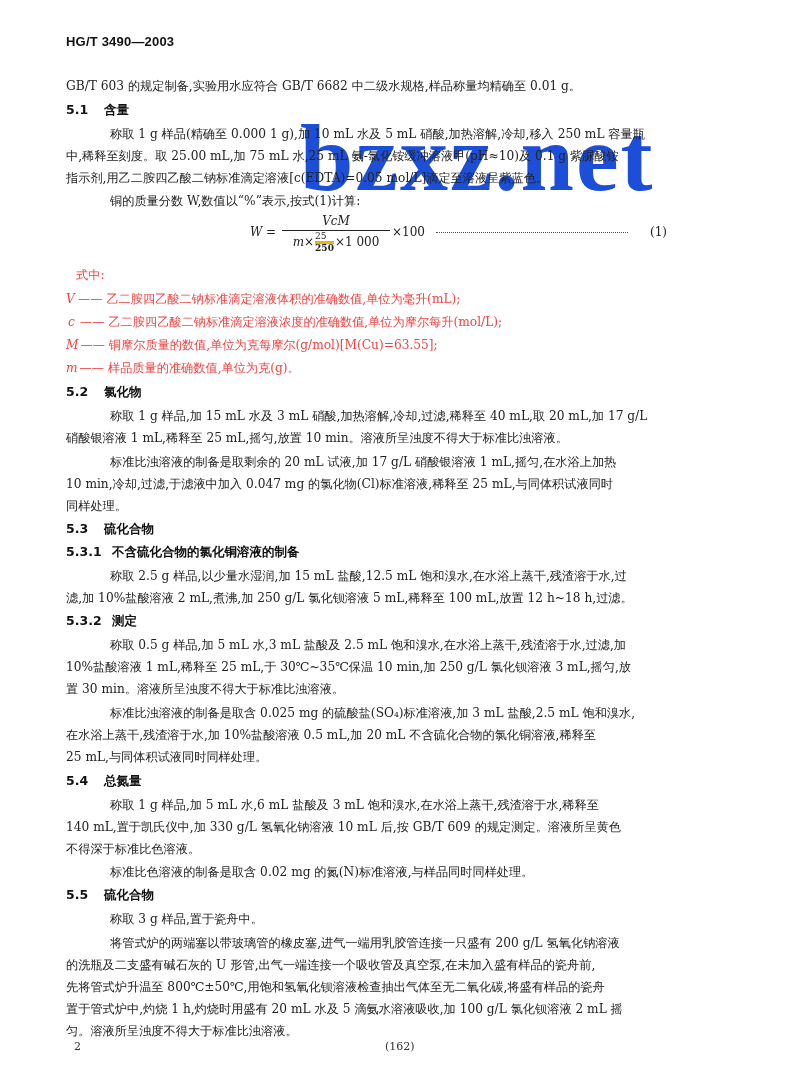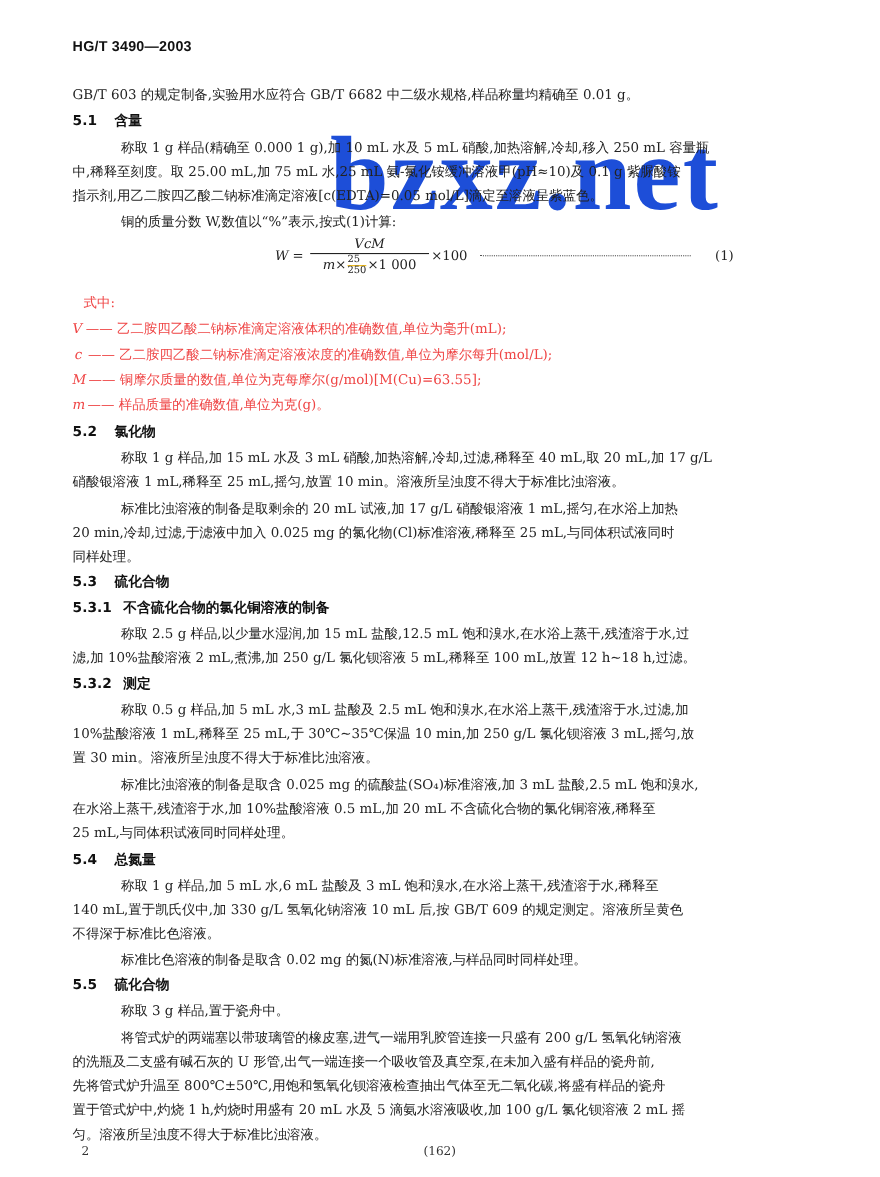--- a/index.html
+++ b/index.html
@@ -37,21 +37,21 @@
     font-family: "DejaVu Serif", serif; font-size: 12px; color: #222;
   }
   .f-lhs { position: absolute; left: 0; top: 11px; font-style: italic; }
   .f-eq { position: absolute; left: 16px; top: 11px; }
   .f-frac { position: absolute; left: 32px; top: 0; width: 108px; text-align: center; }
   .f-num { display: block; font-style: italic; height: 15px; line-height: 15px; }
   .f-bar { display: block; border-top: 1px solid #222; margin: 1px 0; }
   .f-den { display: block; line-height: 15px; white-space: nowrap; position: relative; }
   .f-den .small-frac { display: inline-block; vertical-align: middle; font-size: 9px; line-height: 9px; text-align: left; margin: 0 1px; }
   .f-den .small-frac span { display: block; }
-  .f-den .small-frac .sb { border-top: 1px solid #eab308; }
+  .f-den .small-frac .sb { border-top: 3px solid #eab308; font-weight: bold; }
   .f-times { position: absolute; left: 142px; top: 11px; }
   .f-dots {
     position: absolute; left: 186px; top: 18px; width: 192px; border-top: 1px dotted #555;
   }
   .f-no { position: absolute; left: 400px; top: 11px; }
   .footer-left { position: absolute; left: 74px; top: 1040px; font-size: 11px; color: #333; }
   .footer-center { position: absolute; left: 385px; top: 1040px; font-size: 11px; color: #333; }
 </style>
 </head>
 <body>
@@ -85,21 +85,21 @@
     <div class="def" style="top:360px;left:0">
       <span class="sym">m</span><span class="dash">——</span><span>样品质量的准确数值,单位为克(g)。</span>
     </div>
 
     <div class="sec" style="top:384px">
       <span class="num">5.2</span><span>氯化物</span>
     </div>
     <div class="line indent" style="top:408px">称取 1 g 样品,加 15 mL 水及 3 mL 硝酸,加热溶解,冷却,过滤,稀释至 40 mL,取 20 mL,加 17 g/L</div>
     <div class="line" style="top:430px">硝酸银溶液 1 mL,稀释至 25 mL,摇匀,放置 10 min。溶液所呈浊度不得大于标准比浊溶液。</div>
     <div class="line indent" style="top:454px">标准比浊溶液的制备是取剩余的 20 mL 试液,加 17 g/L 硝酸银溶液 1 mL,摇匀,在水浴上加热</div>
-    <div class="line" style="top:476px">20 min,冷却,过滤,于滤液中加入 0.025 mg 的氯化物(Cl)标准溶液,稀释至 25 mL,与同体积试液同时</div>
+    <div class="line" style="top:476px">10 min,冷却,过滤,于滤液中加入 0.047 mg 的氯化物(Cl)标准溶液,稀释至 25 mL,与同体积试液同时</div>
     <div class="line" style="top:498px">同样处理。</div>
 
     <div class="sec" style="top:521px">
       <span class="num">5.3</span><span>硫化合物</span>
     </div>
     <div class="sec sub" style="top:544px">
       <span class="num">5.3.1</span><span>不含硫化合物的氯化铜溶液的制备</span>
     </div>
     <div class="line indent" style="top:568px">称取 2.5 g 样品,以少量水湿润,加 15 mL 盐酸,12.5 mL 饱和溴水,在水浴上蒸干,残渣溶于水,过</div>
     <div class="line" style="top:590px">滤,加 10%盐酸溶液 2 mL,煮沸,加 250 g/L 氯化钡溶液 5 mL,稀释至 100 mL,放置 12 h~18 h,过滤。</div>

